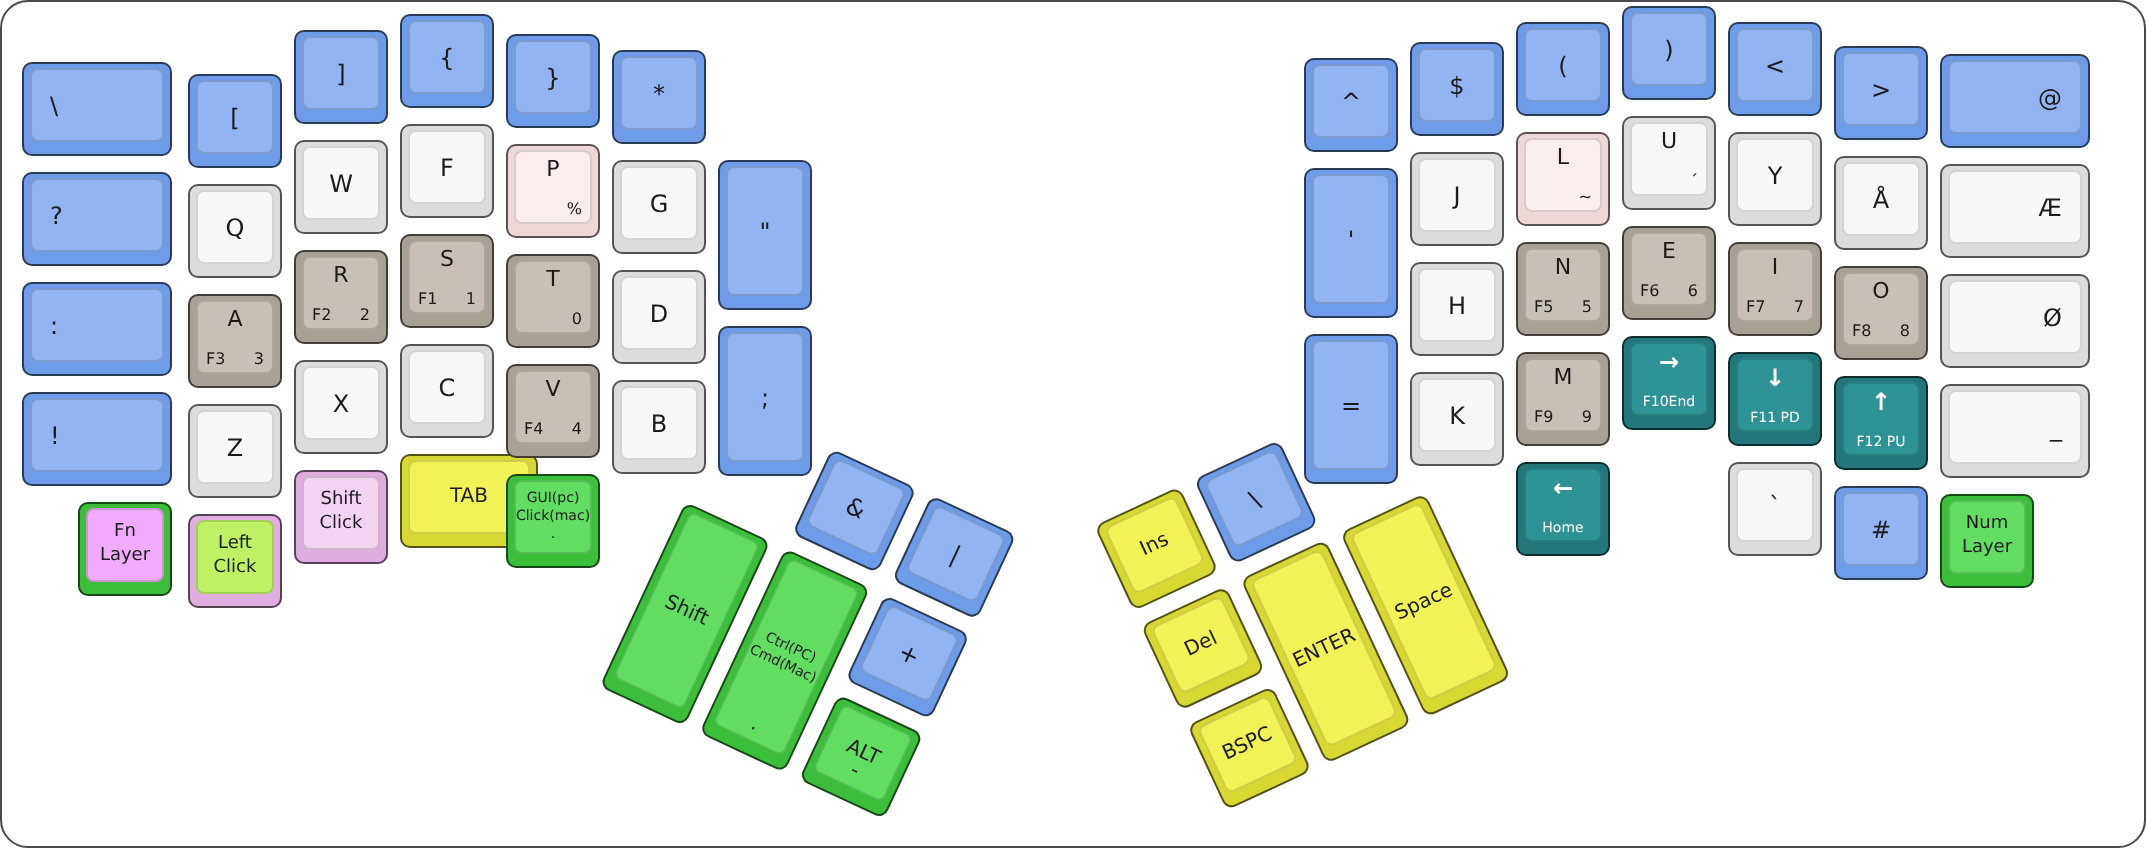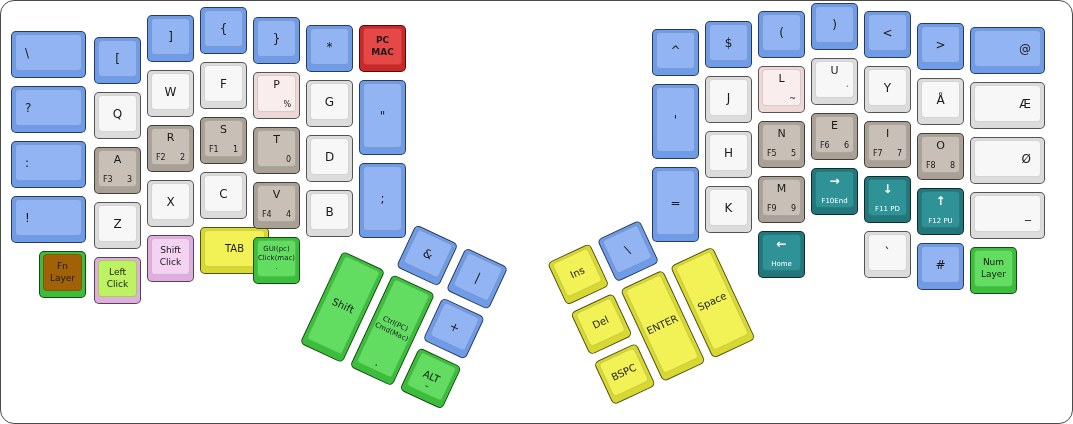--- a/index.html
+++ b/index.html
@@ -122,21 +122,21 @@
       <div class="key-top" style="background: rgb(146, 180, 242);">
         <div class="lbl-center" style="font-size: 12px;">:</div>
       </div>
     </div>
     <div class="key align-left" style="left: 10px; top: 195px; width: 75px; height: 47px; background: rgb(111, 156, 232);">
       <div class="key-top" style="background: rgb(146, 180, 242);">
         <div class="lbl-center" style="font-size: 12px;">!</div>
       </div>
     </div>
     <div class="key" style="left: 38px; top: 250px; width: 47px; height: 47px; background: rgb(59, 191, 59);">
-      <div class="key-top" style="background: #a16207;">
+      <div class="key-top" style="background: #f0abfc;">
         <div class="lbl-lines" style="font-size: 9px;">
           <div>Fn</div>
           <div>Layer</div>
         </div>
       </div>
     </div>
     <div class="key" style="left: 93px; top: 36px; width: 47px; height: 47px; background: rgb(111, 156, 232);">
       <div class="key-top" style="background: rgb(146, 180, 242);">
         <div class="lbl-center" style="font-size: 12px;">[</div>
       </div>
@@ -269,28 +269,20 @@
     <div class="key" style="left: 305px; top: 134px; width: 47px; height: 47px; background: rgb(220, 220, 220);">
       <div class="key-top" style="background: rgb(247, 247, 247);">
         <div class="lbl-center" style="font-size: 12px;">D</div>
       </div>
     </div>
     <div class="key" style="left: 305px; top: 189px; width: 47px; height: 47px; background: rgb(220, 220, 220);">
       <div class="key-top" style="background: rgb(247, 247, 247);">
         <div class="lbl-center" style="font-size: 12px;">B</div>
       </div>
     </div>
-    <div class="key" style="left: 358px; top: 24px; width: 47px; height: 47px; background: rgb(204, 39, 39);">
-      <div class="key-top" style="background: rgb(230, 72, 72);">
-        <div class="lbl-lines" style="font-size: 9px; font-weight: bold;">
-          <div>PC</div>
-          <div>MAC</div>
-        </div>
-      </div>
-    </div>
     <div class="key" style="left: 358px; top: 79px; width: 47px; height: 75px; background: rgb(111, 156, 232);">
       <div class="key-top" style="background: rgb(146, 180, 242);">
         <div class="lbl-center" style="font-size: 12px;">"</div>
       </div>
     </div>
     <div class="key" style="left: 358px; top: 162px; width: 47px; height: 75px; background: rgb(111, 156, 232);">
       <div class="key-top" style="background: rgb(146, 180, 242);">
         <div class="lbl-center" style="font-size: 12px;">;</div>
       </div>
     </div>

